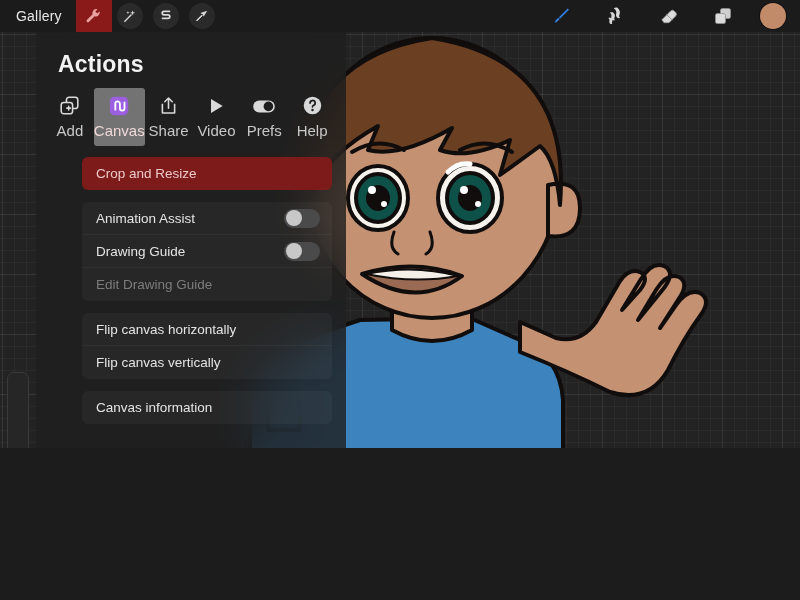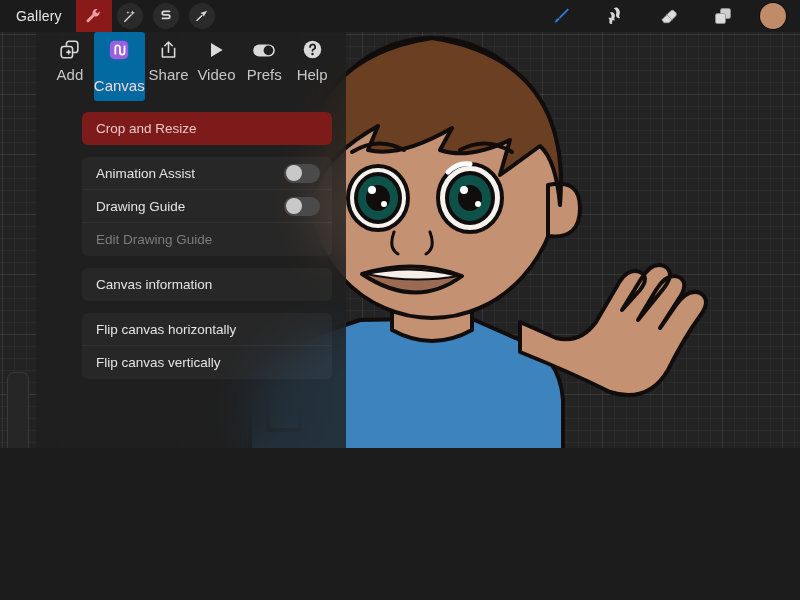--- a/index.html
+++ b/index.html
@@ -99,21 +99,21 @@
   }
   .panel-title {
     color: #f2f2f2; font-size: 23px; font-weight: bold;
     padding: 19px 0 10px 22px; letter-spacing: .2px;
   }
   .tabs { display: flex; padding: 0 10px; }
   .tab {
     flex: 1; display: flex; flex-direction: column; align-items: center;
     padding: 6px 0 7px; cursor: pointer; border-radius: 3px;
   }
-  .tab.active { background: #0369a1; gap: 11px; }
+  .tab.active { background: #737373; }
   .tab-glyph { height: 23px; display: flex; align-items: center; justify-content: center; }
   .tab-label { font-size: 15px; color: #c8c8c8; margin-top: 5px; }
   .tab.active .tab-label { color: #f0d8d8; }
 
   .menu { padding: 11px 14px 0; }
   .menu-group { margin-bottom: 12px; border-radius: 6px; overflow: hidden; margin-left: 32px; }
   .menu-row {
     height: 33px; display: flex; align-items: center;
     padding: 0 12px 0 14px;
     background: rgba(255,255,255,0.035);
@@ -264,20 +264,21 @@
   <div class="sidebar">
     <div class="slider-track upper"></div>
     <div class="slider-knob knob-upper"></div>
     <div class="mod-button"></div>
     <div class="slider-track lower"></div>
     <div class="slider-knob knob-lower"></div>
   </div>
 
   <div class="actions-panel">
 
+    <div class="panel-title">Actions</div>
 
     <div class="tabs">
 
       <div class="tab">
         <span class="tab-glyph">
           <svg width="21" height="21" viewBox="0 0 24 24">
             <rect x="8.5" y="2.5" width="13" height="13" rx="3" fill="none" stroke="#d9d9d9" stroke-width="1.8"></rect>
             <rect x="2.5" y="8.5" width="13" height="13" rx="3" fill="#1e1e1e" stroke="#d9d9d9" stroke-width="1.8"></rect>
             <path d="M9 15h4M11 13v4" stroke="#d9d9d9" stroke-width="1.8" stroke-linecap="round"></path>
           </svg>
@@ -359,29 +360,29 @@
           </span>
         </div>
         <div class="menu-row disabled">
           <span class="label">Edit Drawing Guide</span>
         </div>
       </div>
 
 
       <div class="menu-group">
         <div class="menu-row">
+          <span class="label">Flip canvas horizontally</span>
+        </div>
+        <div class="menu-row">
+          <span class="label">Flip canvas vertically</span>
+        </div>
+      </div>
+
+      <div class="menu-group">
+        <div class="menu-row">
           <span class="label">Canvas information</span>
         </div>
       </div>
 
-      <div class="menu-group">
-        <div class="menu-row">
-          <span class="label">Flip canvas horizontally</span>
-        </div>
-        <div class="menu-row">
-          <span class="label">Flip canvas vertically</span>
-        </div>
-      </div>
-
     </div>
   </div>
 
 </div>
 
 </body></html>

